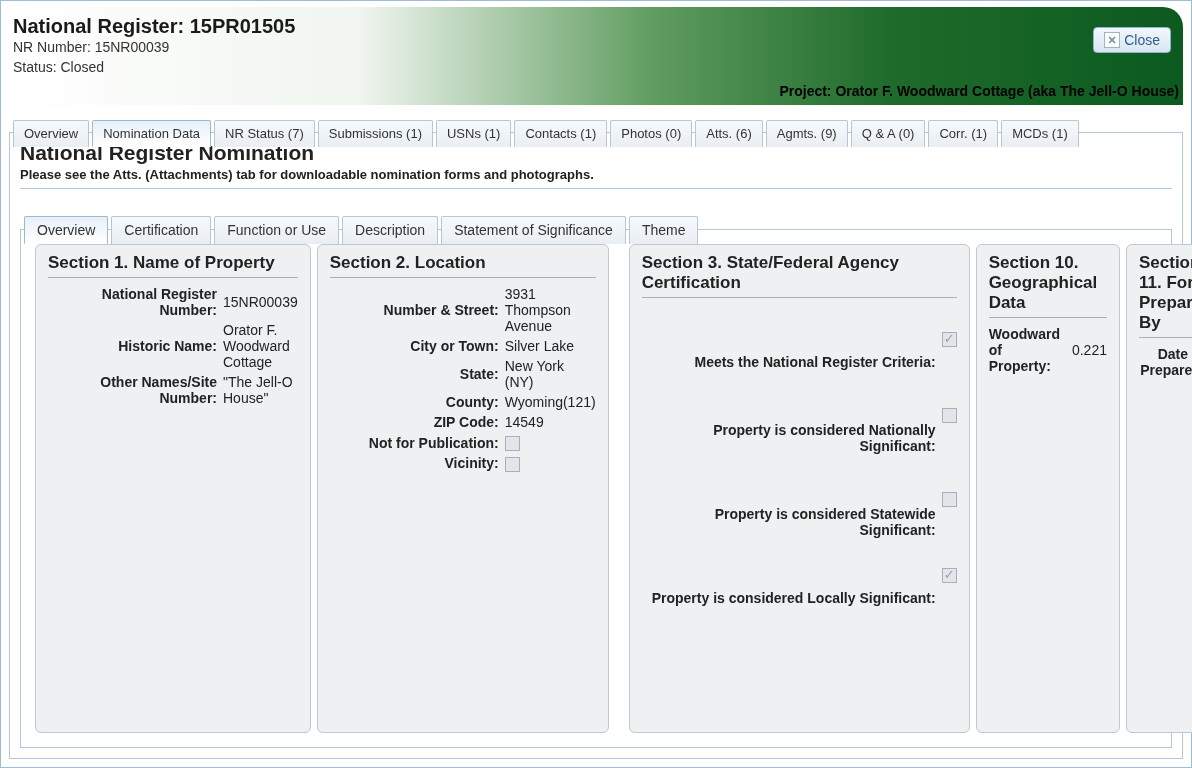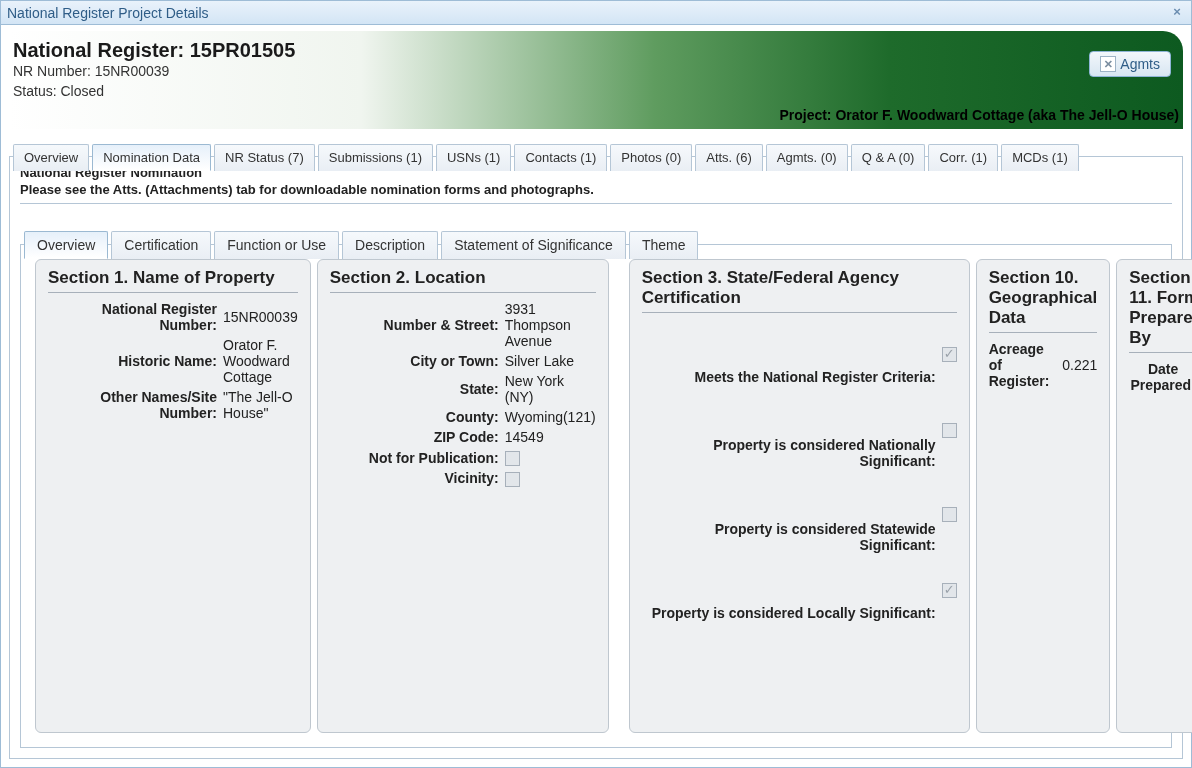--- a/index.html
+++ b/index.html
@@ -89,21 +89,21 @@
     border-bottom:1px solid #fff;
     z-index:2;
   }
   .tab-panel-outer {
     border:1px solid #b5c6d6;
     flex:1;
     padding:8px 10px 10px 10px;
     display:flex; flex-direction:column;
     background:#fff;
   }
-  .nom-heading h2 { font-size:13px; font-weight:bold; margin-bottom:2px; }
+  .nom-heading h2 { font-size:21px; font-weight:bold; margin-bottom:2px; }
   .nom-heading .note { font-weight:bold; font-size:13px; }
   .nom-heading { border-bottom:1px solid #b5c6d6; padding-bottom:6px; margin-bottom:12px; }
 
   .subtab-strip { display:flex; gap:3px; padding-left:4px; }
   .subtab-strip .tab { padding:5px 12px; font-size:14px; }
   .subtab-panel {
     border:1px solid #b5c6d6;
     flex:1;
     padding:14px 14px;
     display:flex; gap:20px;
@@ -150,49 +150,45 @@
     top:-2px; left:1px;
     font-size:13px;
     color:#9aa2aa;
   }
 </style>
 </head>
 <body>
 
 <div class="window">
 
-  <div class="titlebar">
-    <div class="title-text">National Register Project Details</div>
-    <div class="close-x">×</div>
-  </div>
 
   <div class="window-body">
 
     <div class="header-band">
       <h1>National Register: 15PR01505</h1>
       <div class="subline">NR Number: 15NR00039</div>
       <div class="subline">Status: Closed</div>
       <div class="project-line">Project: Orator F. Woodward Cottage (aka The Jell-O House)</div>
 
       <div class="close-btn">
         <span class="x-ico">✕</span>
-        <span>Agmts</span>
+        <span>Close</span>
       </div>
     </div>
 
     <div class="tab-strip">
       <div class="tab">Overview</div>
       <div class="tab active">Nomination Data</div>
       <div class="tab">NR Status (7)</div>
       <div class="tab">Submissions (1)</div>
       <div class="tab">USNs (1)</div>
       <div class="tab">Contacts (1)</div>
       <div class="tab">Photos (0)</div>
       <div class="tab">Atts. (6)</div>
-      <div class="tab">Agmts. (0)</div>
+      <div class="tab">Agmts. (9)</div>
       <div class="tab">Q &amp; A (0)</div>
       <div class="tab">Corr. (1)</div>
       <div class="tab">MCDs (1)</div>
     </div>
 
     <div class="tab-panel-outer">
 
       <div class="nom-heading">
         <h2>National Register Nomination</h2>
         <div class="note">Please see the Atts. (Attachments) tab for downloadable nomination forms and photographs.</div>
@@ -279,21 +275,21 @@
             </div>
             <div class="kv-row kv-row-right">
               <div class="k">Property is considered Locally Significant:</div>
               <div class="cb-holder"><span class="faux-checkbox checked"></span></div>
             </div>
           </div>
 
           <div class="section">
             <h3>Section 10. Geographical Data</h3>
             <div class="kv-row">
-              <div class="k" style="width:auto; text-align:left;">Acreage of Register:</div>
+              <div class="k" style="width:auto; text-align:left;">Woodward of Property:</div>
               <div class="v" style="padding-left:6px;">0.221</div>
             </div>
           </div>
 
           <div class="section">
             <h3>Section 11. Form Prepared By</h3>
             <div class="kv-row">
               <div class="k" style="width:auto; text-align:center;">Date Prepared:</div>
             </div>
           </div>

